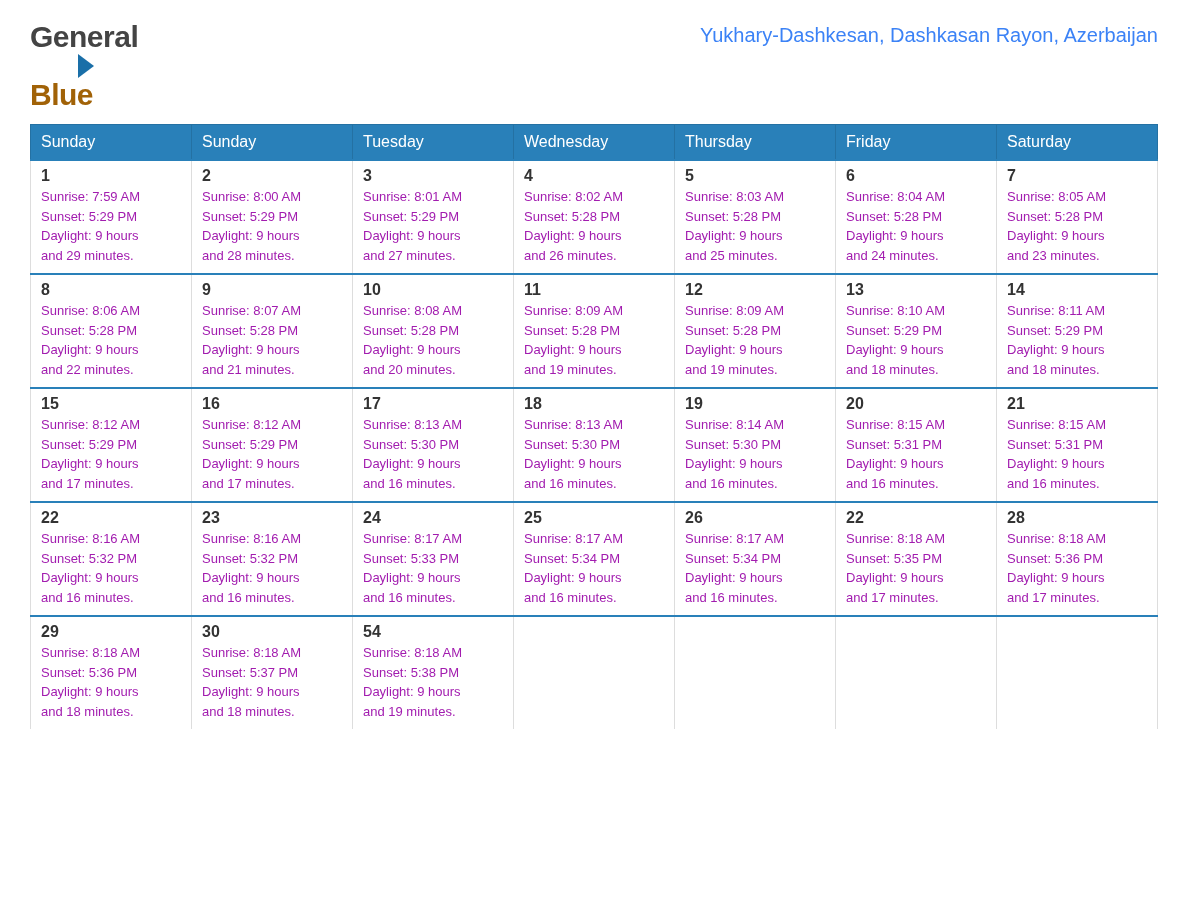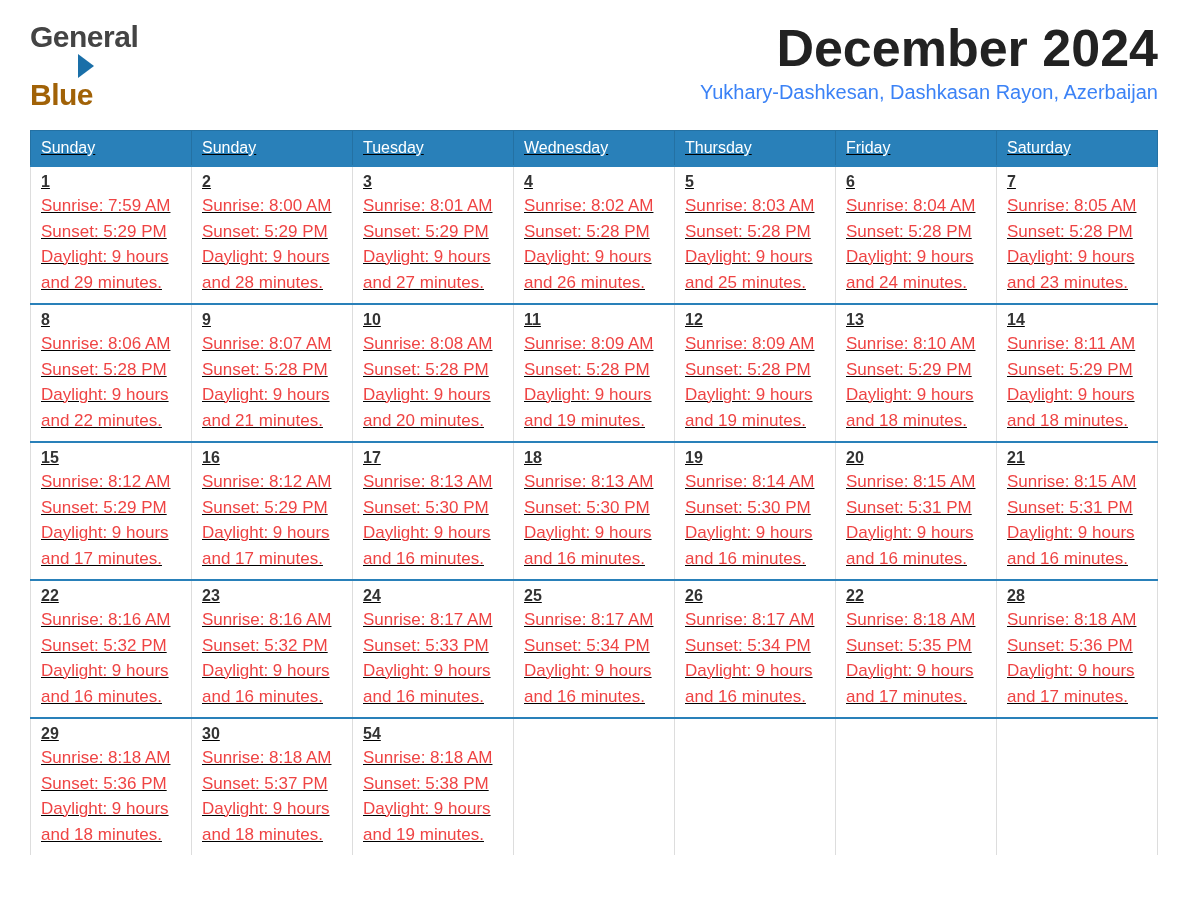--- a/index.html
+++ b/index.html
@@ -31,22 +31,21 @@
       line-height: 1.1;
     }
     .location {
       font-size: 20px;
       color: #3b82f6;
       margin-top: 4px;
     }
     .calendar {
       width: 100%;
       border-collapse: collapse;
-      margin-top: 18px;
-      text-decoration: underline;
+      margin-top: 12px;
     }
     .calendar thead th {
       background: #2980b9;
       color: #fff;
       padding: 8px 10px;
       text-align: left;
       font-size: 16px;
       font-weight: normal;
       border: 1px solid #2471a3;
     }
@@ -70,23 +69,23 @@
     .calendar tbody tr:not(:last-child) td {
       border-bottom: none;
     }
     .day-number {
       font-size: 16px;
       font-weight: bold;
       display: block;
       margin-bottom: 2px;
     }
     .day-info {
-      font-size: 17px;
+      font-size: 13px;
       line-height: 1.5;
-      color: #ef4444;
+      color: #a21caf;
     }
     .empty-cell {
       background: #fff;
     }
     .logo-row {
       display: flex;
       align-items: center;
       flex-direction: column;
     }
     .logo-text-general {
@@ -119,21 +118,20 @@
   <div class="logo">
     <div class="logo-row">
       <span class="logo-text-general">General</span>
       <span class="logo-arrow"></span>
     </div>
     <div>
       <span class="logo-text-blue">Blue</span>
     </div>
   </div>
   <div class="title-section">
-    <div class="month-title">December 2024</div>
     <div class="location">Yukhary-Dashkesan, Dashkasan Rayon, Azerbaijan</div>
   </div>
 </div>
 
 <table class="calendar">
   <thead>
     <tr>
       <th>Sunday</th>
       <th>Sunday</th>
       <th>Tuesday</th>

